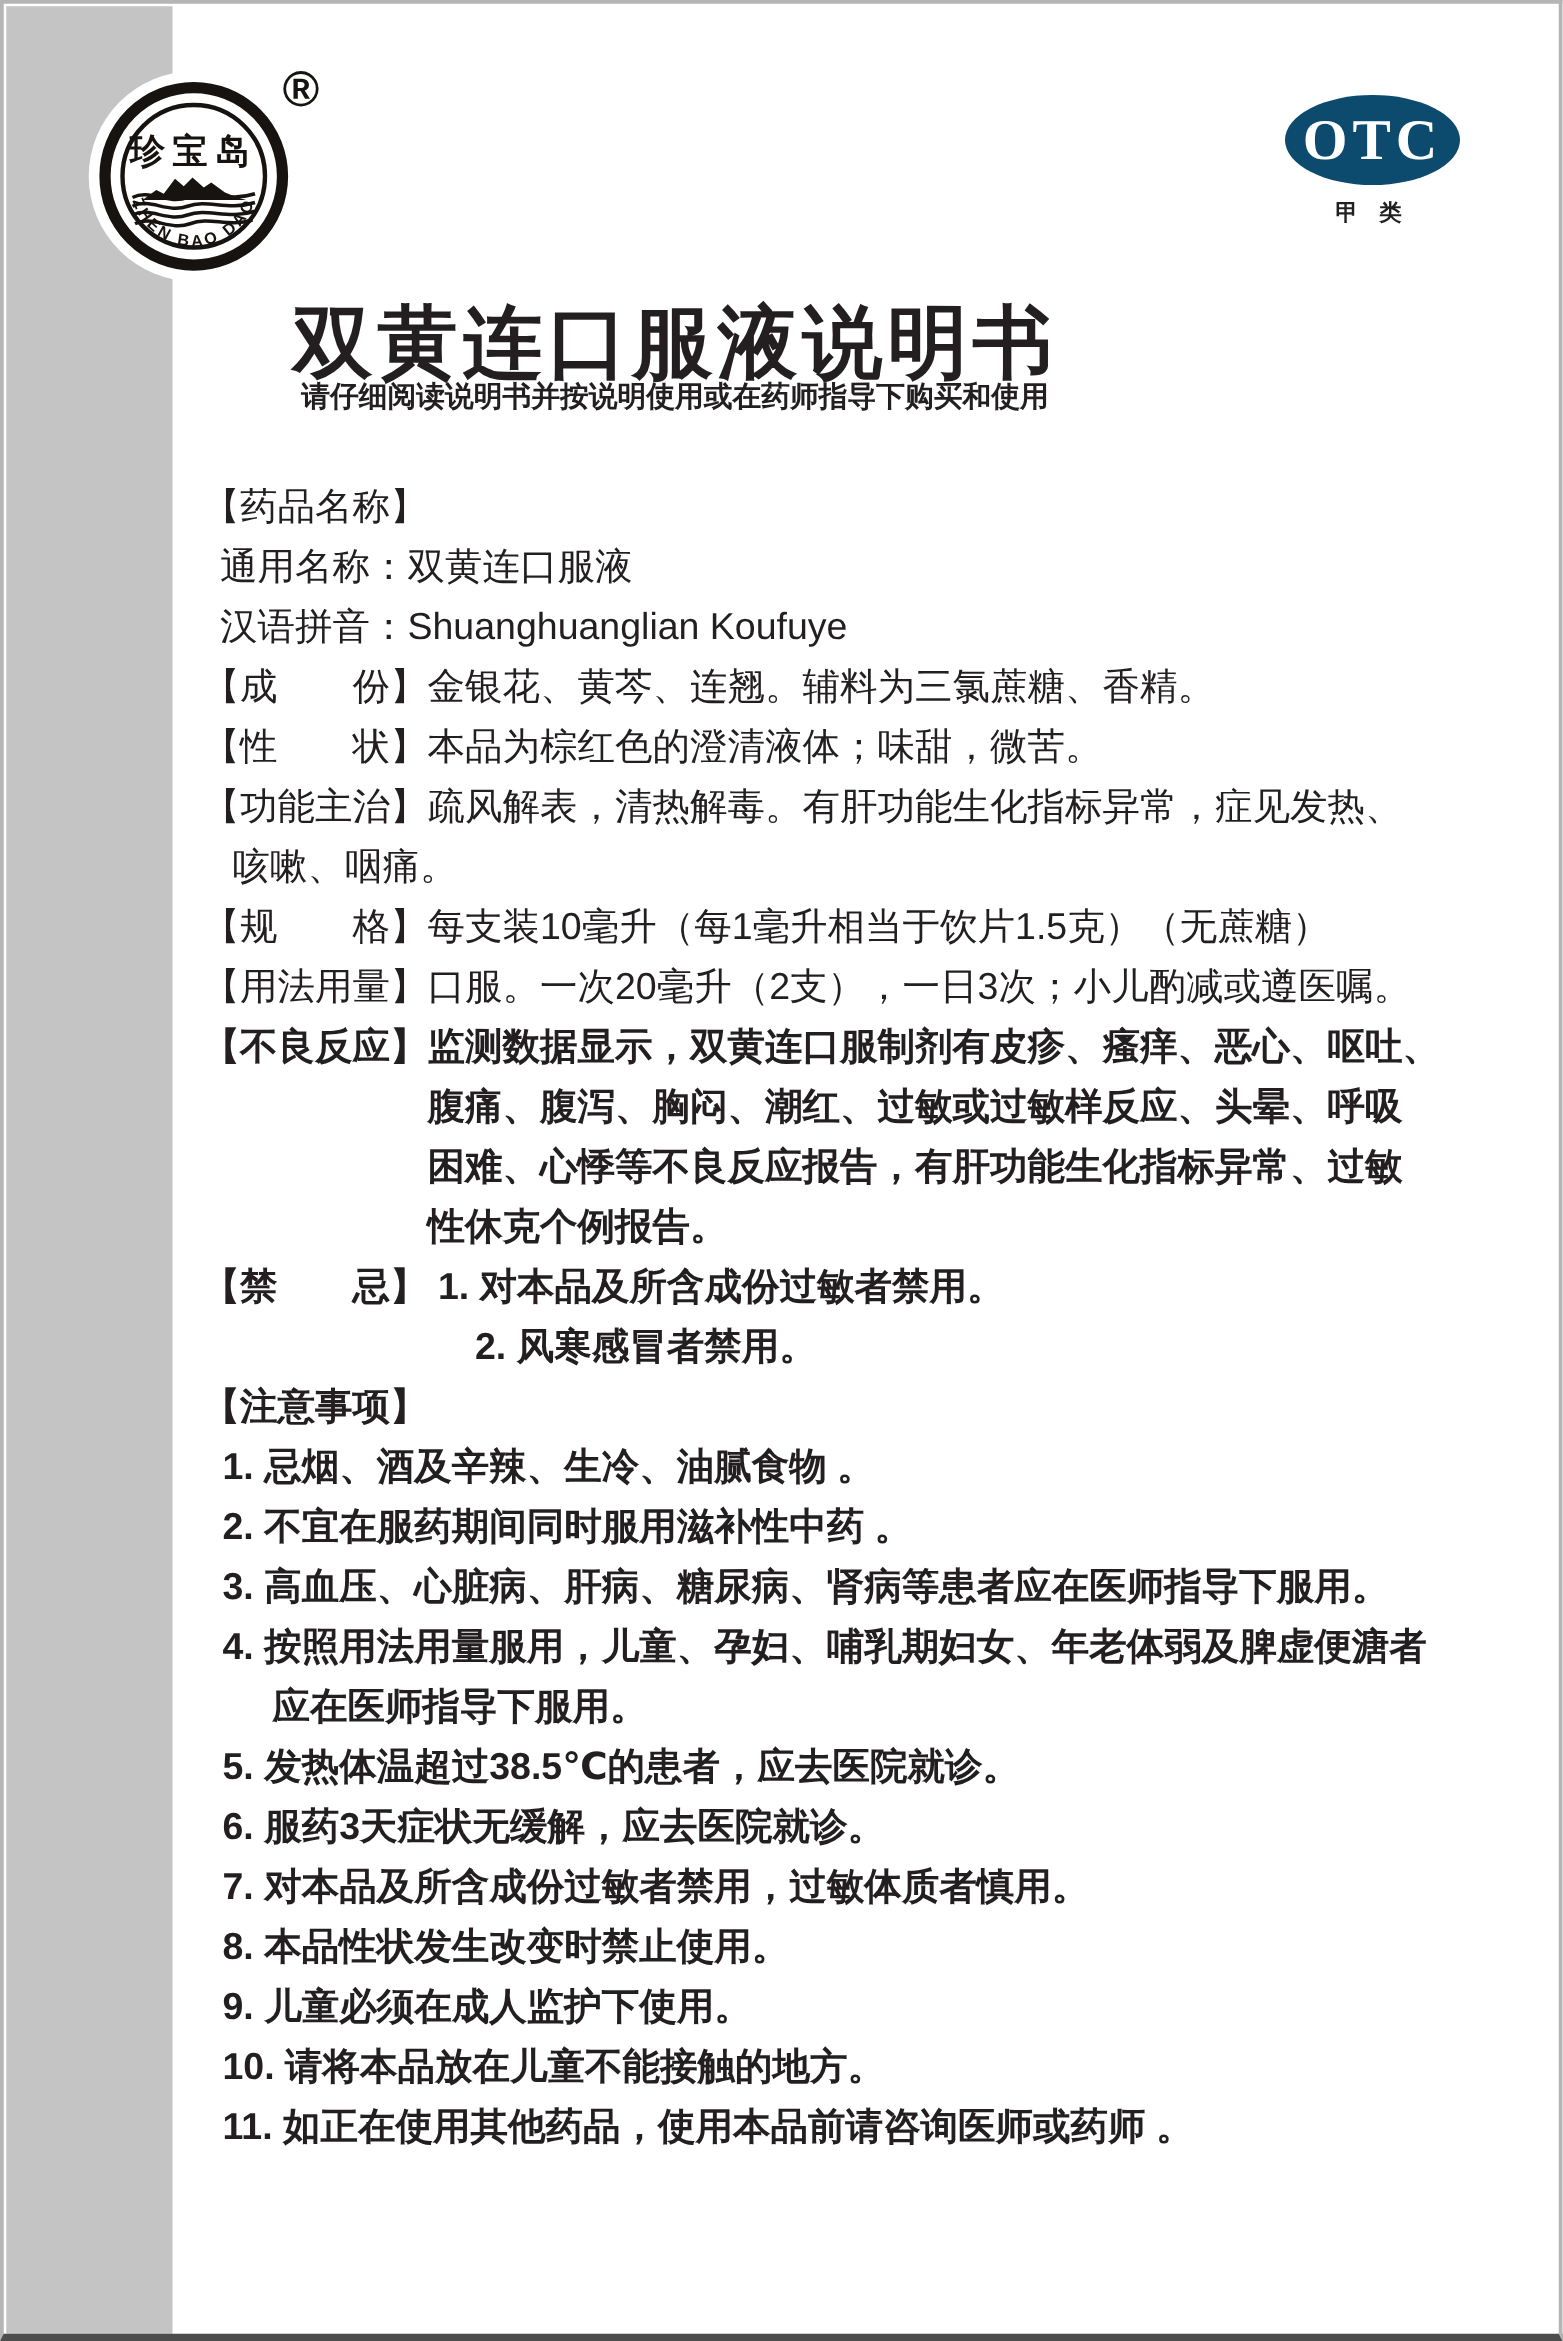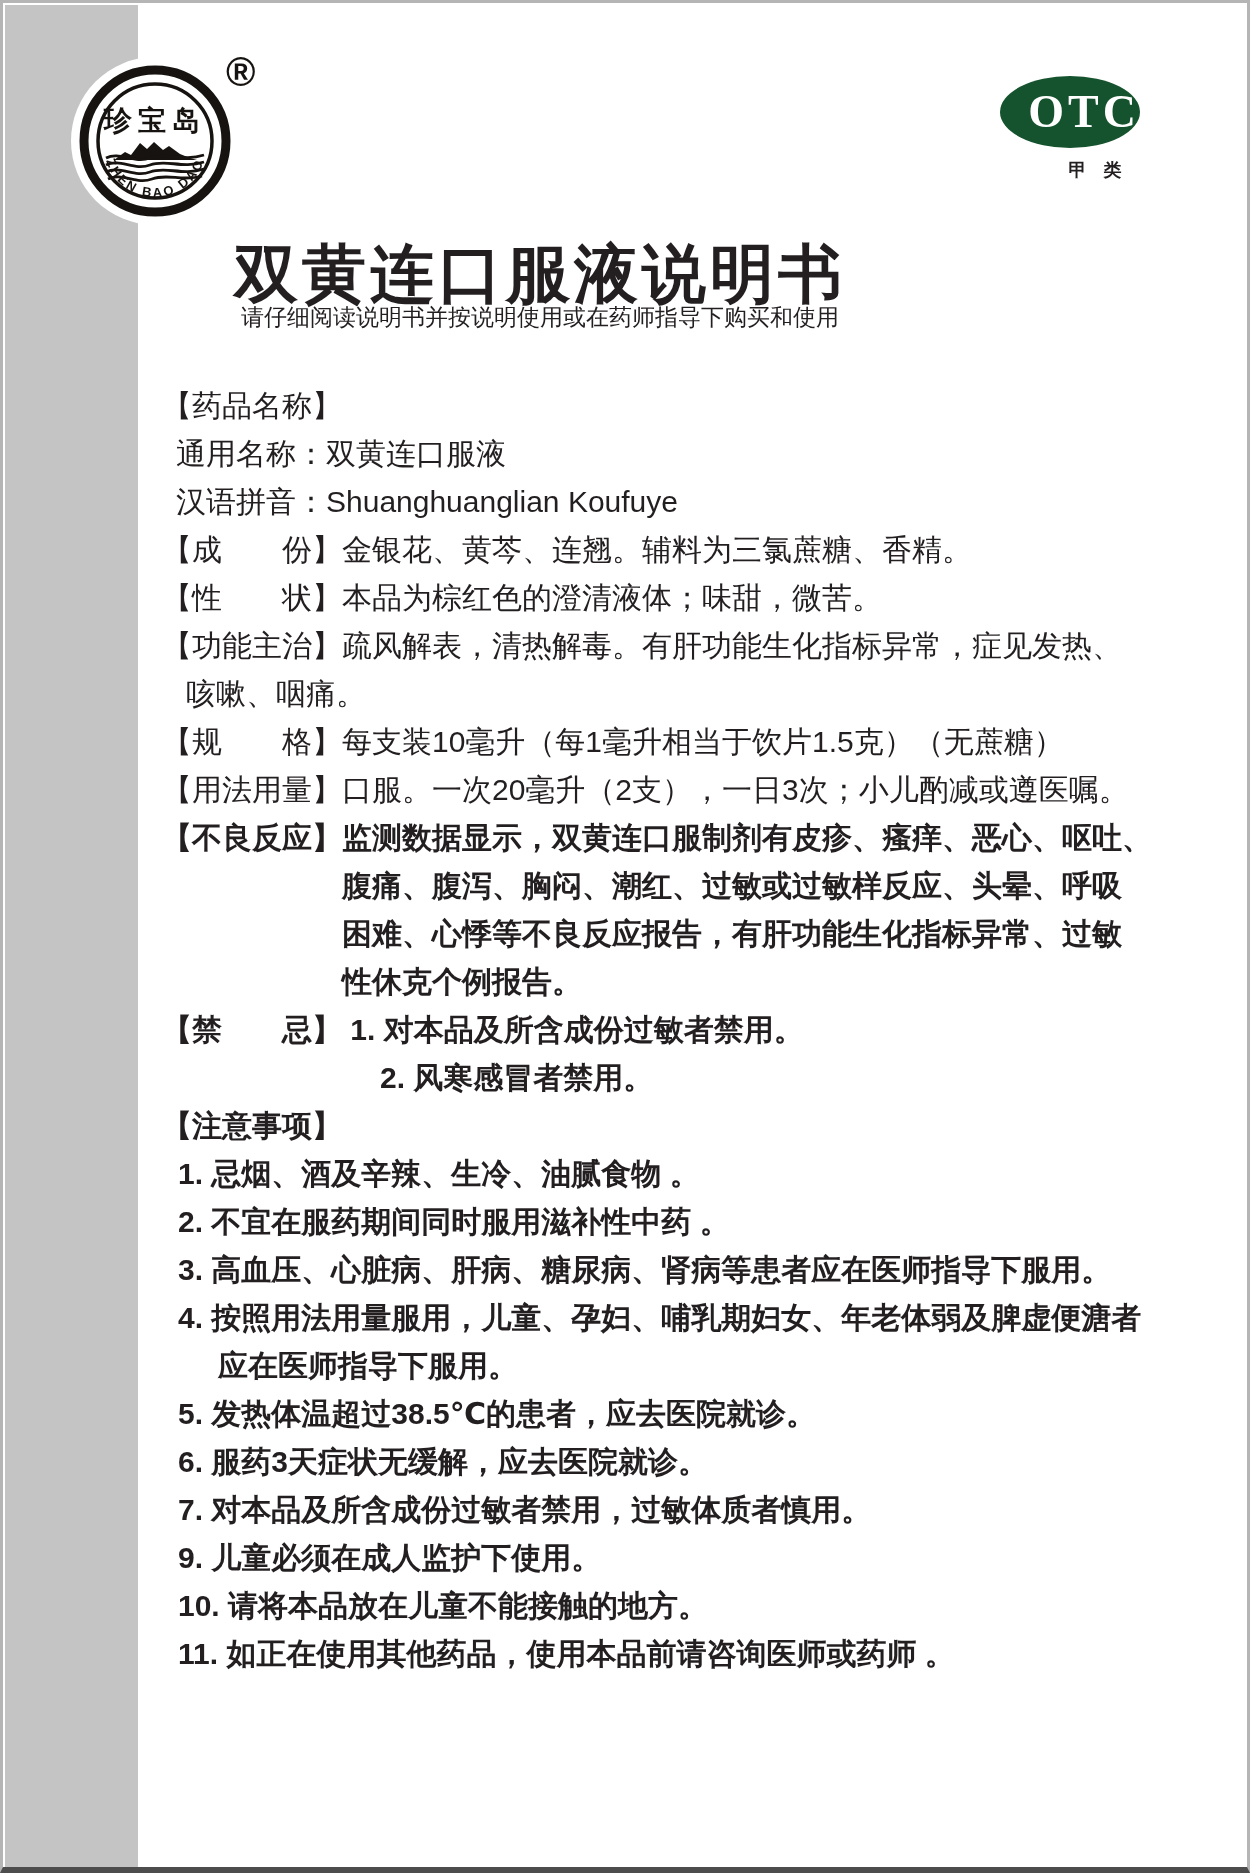--- a/index.html
+++ b/index.html
@@ -16,40 +16,40 @@
   .gray-bar{
     position:absolute;left:5px;top:5px;bottom:6px;width:133px;
     background:#c4c4c4;z-index:1;
   }
   .logo-wrap{position:absolute;left:70px;top:56px;width:170px;height:170px;z-index:2;}
   .reg-mark{
     position:absolute;left:226px;top:52px;z-index:3;
     font-size:40px;font-weight:bold;color:#171310;line-height:1;
   }
   .otc-badge{
-    position:absolute;left:1000px;top:76px;width:140px;height:72px;
-    background:#14532d;border-radius:50%;
-    text-align:right;line-height:72px;z-index:2;
+    position:absolute;left:1028px;top:76px;width:140px;height:72px;
+    background:#0c4a6e;border-radius:50%;
+    text-align:center;line-height:72px;z-index:2;
   }
   .otc-badge .otc-text{
     color:#ffffff;font-family:"Liberation Serif","DejaVu Serif",serif;
     font-weight:bold;font-size:46px;letter-spacing:4px;
   }
   .otc-class{
     position:absolute;left:1028px;top:158px;width:140px;
     text-align:center;font-size:18px;font-weight:bold;letter-spacing:6px;z-index:2;
   }
   .page-title{
     position:absolute;left:160px;top:183px;width:760px;
     text-align:center;font-family:"Liberation Serif","DejaVu Serif",serif;
     font-size:64px;font-weight:600;letter-spacing:4px;white-space:nowrap;z-index:2;margin-top:48px;
   }
   .page-subtitle{
     position:absolute;left:160px;top:302px;width:760px;
-    text-align:center;font-size:23px;font-weight:normal;white-space:nowrap;z-index:2;
+    text-align:center;font-size:23px;font-weight:bold;white-space:nowrap;z-index:2;
   }
   .leaflet-body{position:absolute;left:162px;top:382px;width:1040px;z-index:2;}
   .line{height:48px;line-height:48px;font-size:30px;white-space:nowrap;}
   .line.b{font-weight:bold;}
   .i14{padding-left:14px;}
   .i24{padding-left:24px;}
   .ihang{padding-left:180px;}
   .ijin{padding-left:218px;}
   .inum{padding-left:16px;}
   .inumc{padding-left:56px;}
@@ -107,16 +107,17 @@
     <div class="line b ijin">2. 风寒感冒者禁用。</div>
     <div class="line b">【注意事项】</div>
     <div class="line b inum">1. 忌烟、酒及辛辣、生冷、油腻食物 。</div>
     <div class="line b inum">2. 不宜在服药期间同时服用滋补性中药 。</div>
     <div class="line b inum">3. 高血压、心脏病、肝病、糖尿病、肾病等患者应在医师指导下服用。</div>
     <div class="line b inum">4. 按照用法用量服用，儿童、孕妇、哺乳期妇女、年老体弱及脾虚便溏者</div>
     <div class="line b inumc">应在医师指导下服用。</div>
     <div class="line b inum">5. 发热体温超过38.5℃的患者，应去医院就诊。</div>
     <div class="line b inum">6. 服药3天症状无缓解，应去医院就诊。</div>
     <div class="line b inum">7. 对本品及所含成份过敏者禁用，过敏体质者慎用。</div>
+    <div class="line b inum">8. 本品性状发生改变时禁止使用。</div>
     <div class="line b inum">9. 儿童必须在成人监护下使用。</div>
     <div class="line b inum">10. 请将本品放在儿童不能接触的地方。</div>
     <div class="line b inum">11. 如正在使用其他药品，使用本品前请咨询医师或药师 。</div>
   </div>
 
 </body></html>

